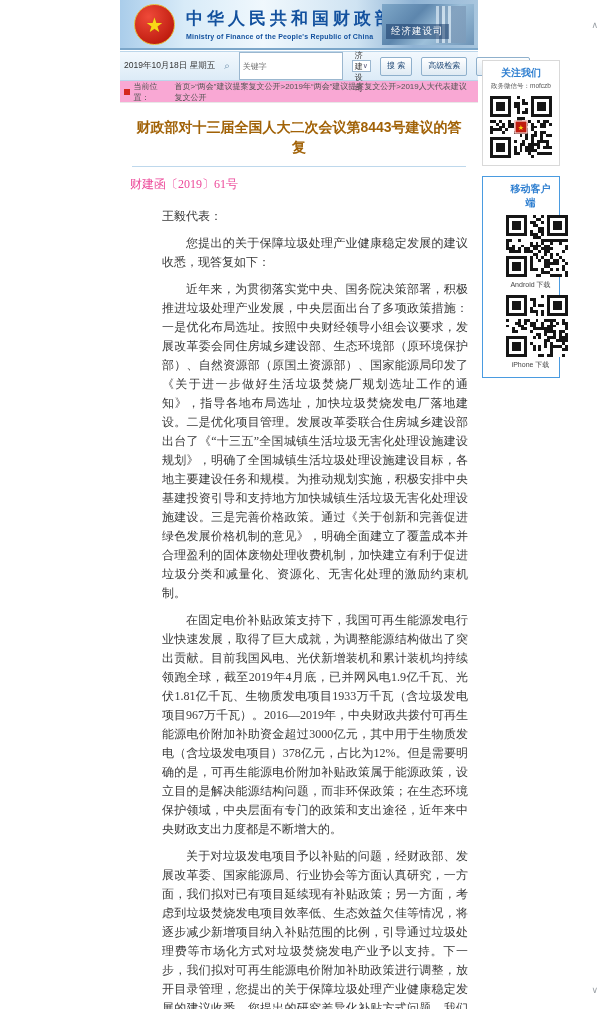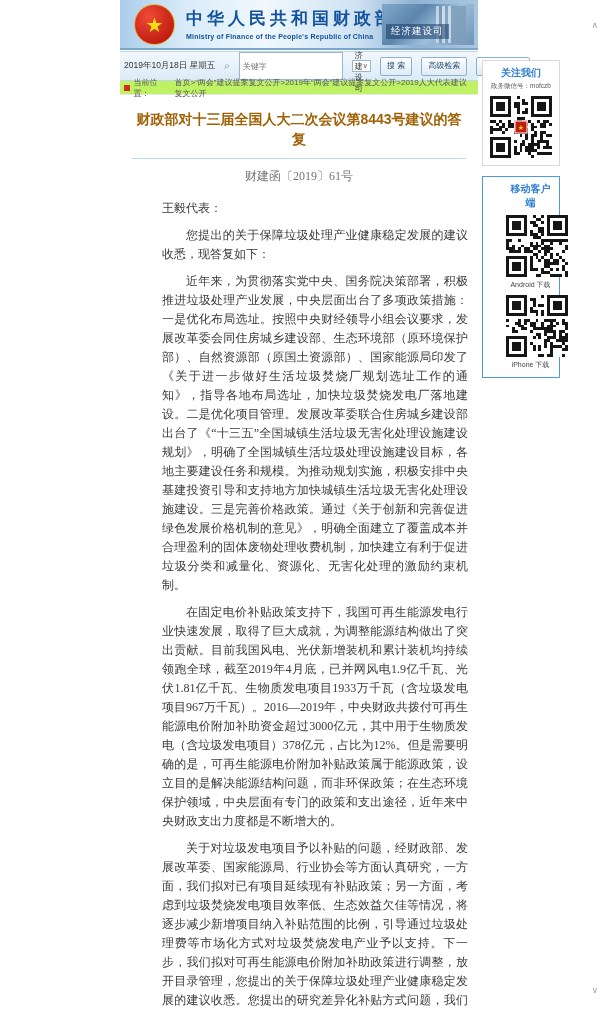--- a/index.html
+++ b/index.html
@@ -33,30 +33,30 @@
   .nav-date { white-space:nowrap; }
   .search-icon { color:#6b8eab; font-size:10px; line-height:1; }
   .search-input { width:104px; height:28px; border:1px solid #9bb7cf; font-size:8px; padding:0 3px; color:#444; background:#fff; }
   .select-box { width:58px; height:12px; border:1px solid #9bb7cf; background:#fff; display:flex;
     align-items:center; justify-content:space-between; padding:0 2px; font-size:8px; color:#333; cursor:pointer; }
   .select-box .chev { font-size:7px; color:#557; }
   .nav-btn { height:19px; border:1px solid #8fb0cc; border-radius:2px; background:linear-gradient(#ffffff,#dfeaf3);
     font-size:8px; color:#224a77; padding:0 6px; line-height:10px; white-space:nowrap; cursor:pointer; }
 
   
-  .breadcrumb { height:14px; display:flex; align-items:center; gap:4px; padding:0 4px;
-    font-size:8px; color:#555; border-bottom:1px solid #e8e8e8; background:#bef264; }
+  .breadcrumb { height:22px; display:flex; align-items:center; gap:4px; padding:0 4px;
+    font-size:8px; color:#555; border-bottom:1px solid #e8e8e8; background:#f9a8d4; }
   .crumb-icon { width:6px; height:6px; background:#d5281e; display:inline-block; }
   .crumb-path { color:#555; text-decoration:none; }
 
   
   .doc { background:#fff; padding:10px 10px 0 10px; }
   .doc-title { text-align:center; font-size:14px; font-weight:bold; color:#a16207; margin-top:4px; line-height:20px; }
   .doc-divider { border:none; border-top:1px solid #bed8ec; margin:9px 2px 0 2px; }
-  .doc-number { text-align:center; font-size:12px; color:#737373; margin-top:9px;
+  .doc-number { font-size:12px; color:#ec4899; margin-top:9px;
     font-family:"Liberation Serif","DejaVu Serif",serif; }
   .doc-body { margin-top:14px; font-family:"Liberation Serif","DejaVu Serif",serif;
     font-size:12px; color:#3a3a3a; line-height:19px; text-align:justify;margin-left:32px; }
   .doc-body p { margin-bottom:8px; }
   .doc-body p.indent { text-indent:2em; }
   .sig-block { margin-top:16px; text-align:right; padding-right:52px;
     font-family:"Liberation Serif","DejaVu Serif",serif; font-size:12px; color:#3a3a3a; }
   .sig-name { letter-spacing:2px; }
   .sig-date { margin-top:9px; padding-right:0; }
 

